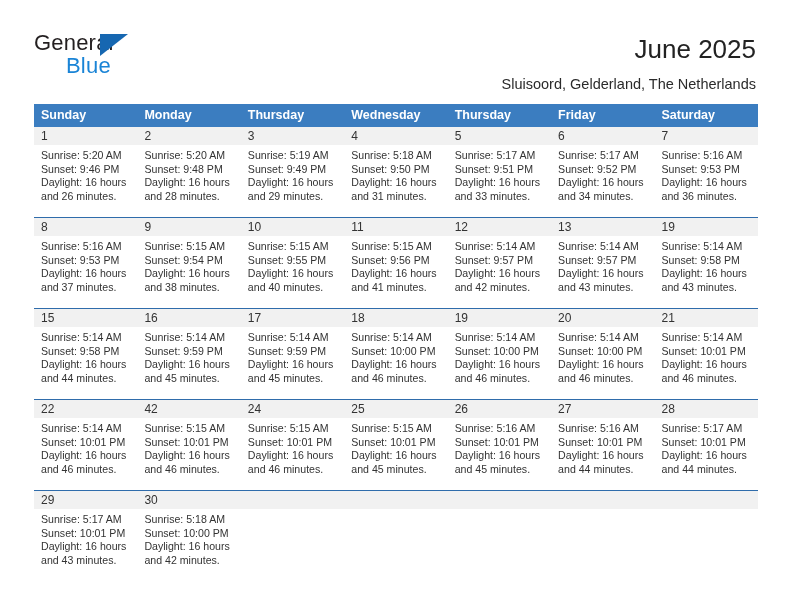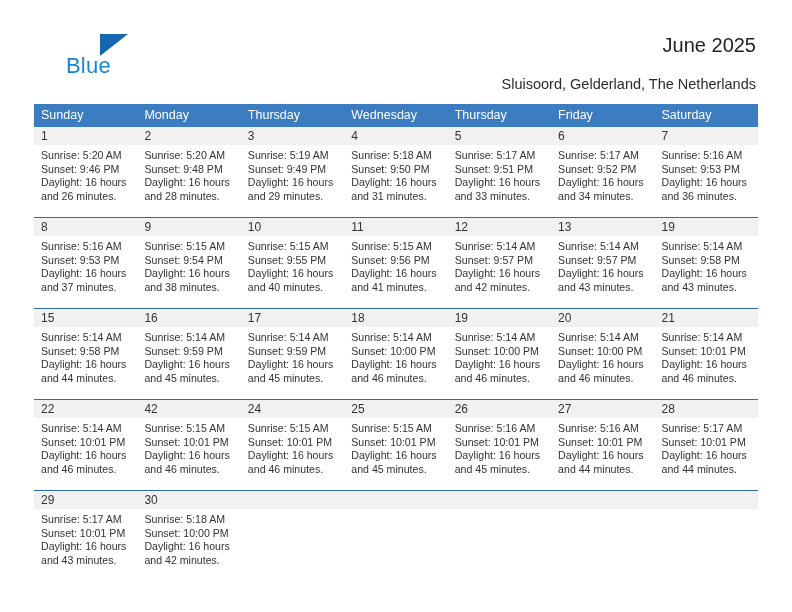--- a/index.html
+++ b/index.html
@@ -55,21 +55,21 @@
     left: 32px; top: 23px;
     font-size: 22px;
     color: #1a84d6;
     letter-spacing: 0.2px;
     line-height: 26px;
   }
   .title {
     position: absolute;
     right: 36px;
     top: 34px;
-    font-size: 20px;
+    font-size: 26px;
     color: #222222;
     text-align: right;
     white-space: nowrap;
   }
   .subtitle {
     position: absolute;
     right: 36px;
     top: 76px;
     font-size: 14.5px;
     color: #2b2b2b;
@@ -83,21 +83,21 @@
     left: 34px;
     top: 104px;
     width: 724px;
     border-collapse: collapse;
     table-layout: fixed;
   }
   .cal th {
     background: #3b7dc0;
     color: #ffffff;
     font-size: 12.5px;
-    font-weight: normal;
+    font-weight: bold;
     text-align: left;
     padding: 4px 0 5px 7px;
     height: 21px;
     border: none;
   }
   .cal td {
     vertical-align: top;
     padding: 0;
     border: none;
     border-top: 1px solid #2f6cab;
@@ -128,20 +128,21 @@
   .details div { white-space: nowrap; }
 </style>
 </head>
 <body>
 
 <div class="page">
 
   <div class="header">
 
     <div class="logo">
+      <span class="logo-general">General</span>
       <span class="logo-tri"></span>
       <span class="logo-blue">Blue</span>
     </div>
 
     <div class="title">June 2025</div>
     <div class="subtitle">Sluisoord, Gelderland, The Netherlands</div>
   </div>
 
   <table class="cal">
     <thead>

